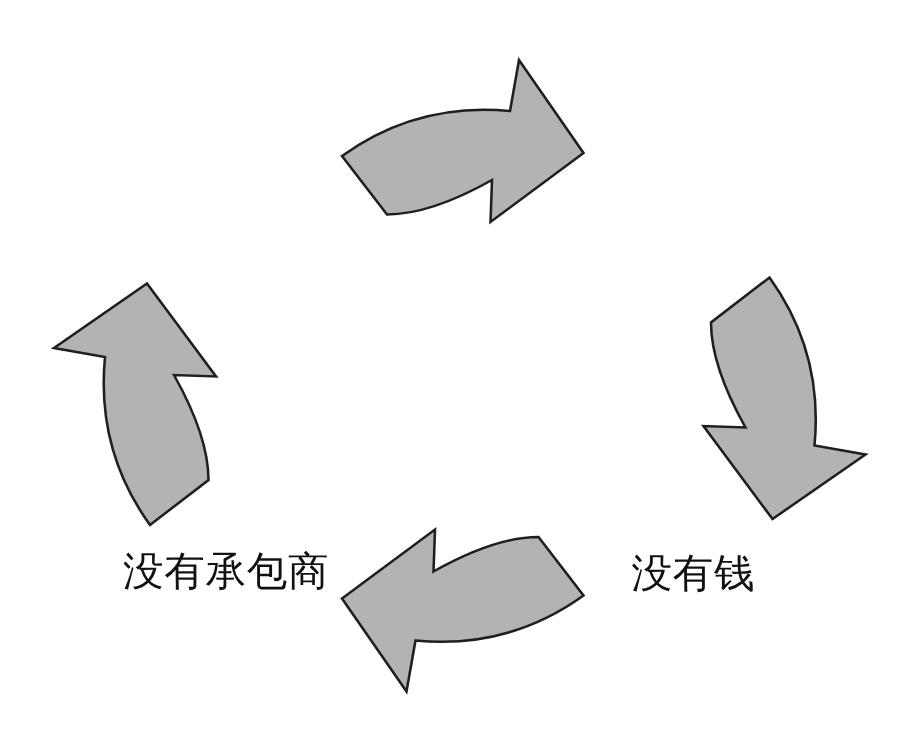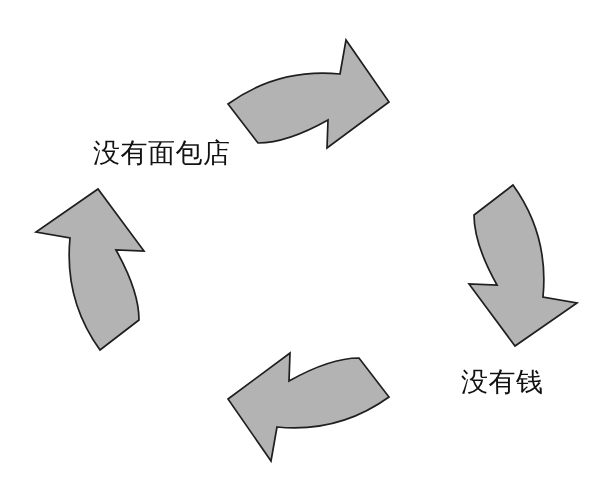--- a/index.html
+++ b/index.html
@@ -39,19 +39,19 @@
     <defs>
       <path id="curved-arrow" d="M 0 64 Q 50 28 112 34 L 118 0 L 161 62 L 99 108 L 100 80 Q 59 103 30 103 Z" stroke-width="1.7" stroke-linejoin="miter" fill="#b3b3b3" stroke="#1f1f1f"></path>
     </defs>
 
     <use href="#curved-arrow" xlink:href="#curved-arrow" transform="translate(228,40)"></use>
     <use href="#curved-arrow" xlink:href="#curved-arrow" transform="translate(577,185) rotate(90)"></use>
     <use href="#curved-arrow" xlink:href="#curved-arrow" transform="translate(389,461) rotate(180)"></use>
     <use href="#curved-arrow" xlink:href="#curved-arrow" transform="translate(36,350) rotate(270)"></use>
   </svg>
 
-  <div class="node-label" style="left:93px;  top:139px;">没有面包店</div>
 
 
-  <div class="node-label" style="left:421px; top:368px;margin-left:40px;">没有钱</div>
+  <div class="node-label" style="left:421px; top:368px;">没有钱</div>
 
+  <div class="node-label" style="left:82px;  top:367px;">没有承包商</div>
 
 </div>
 
 </body></html>

